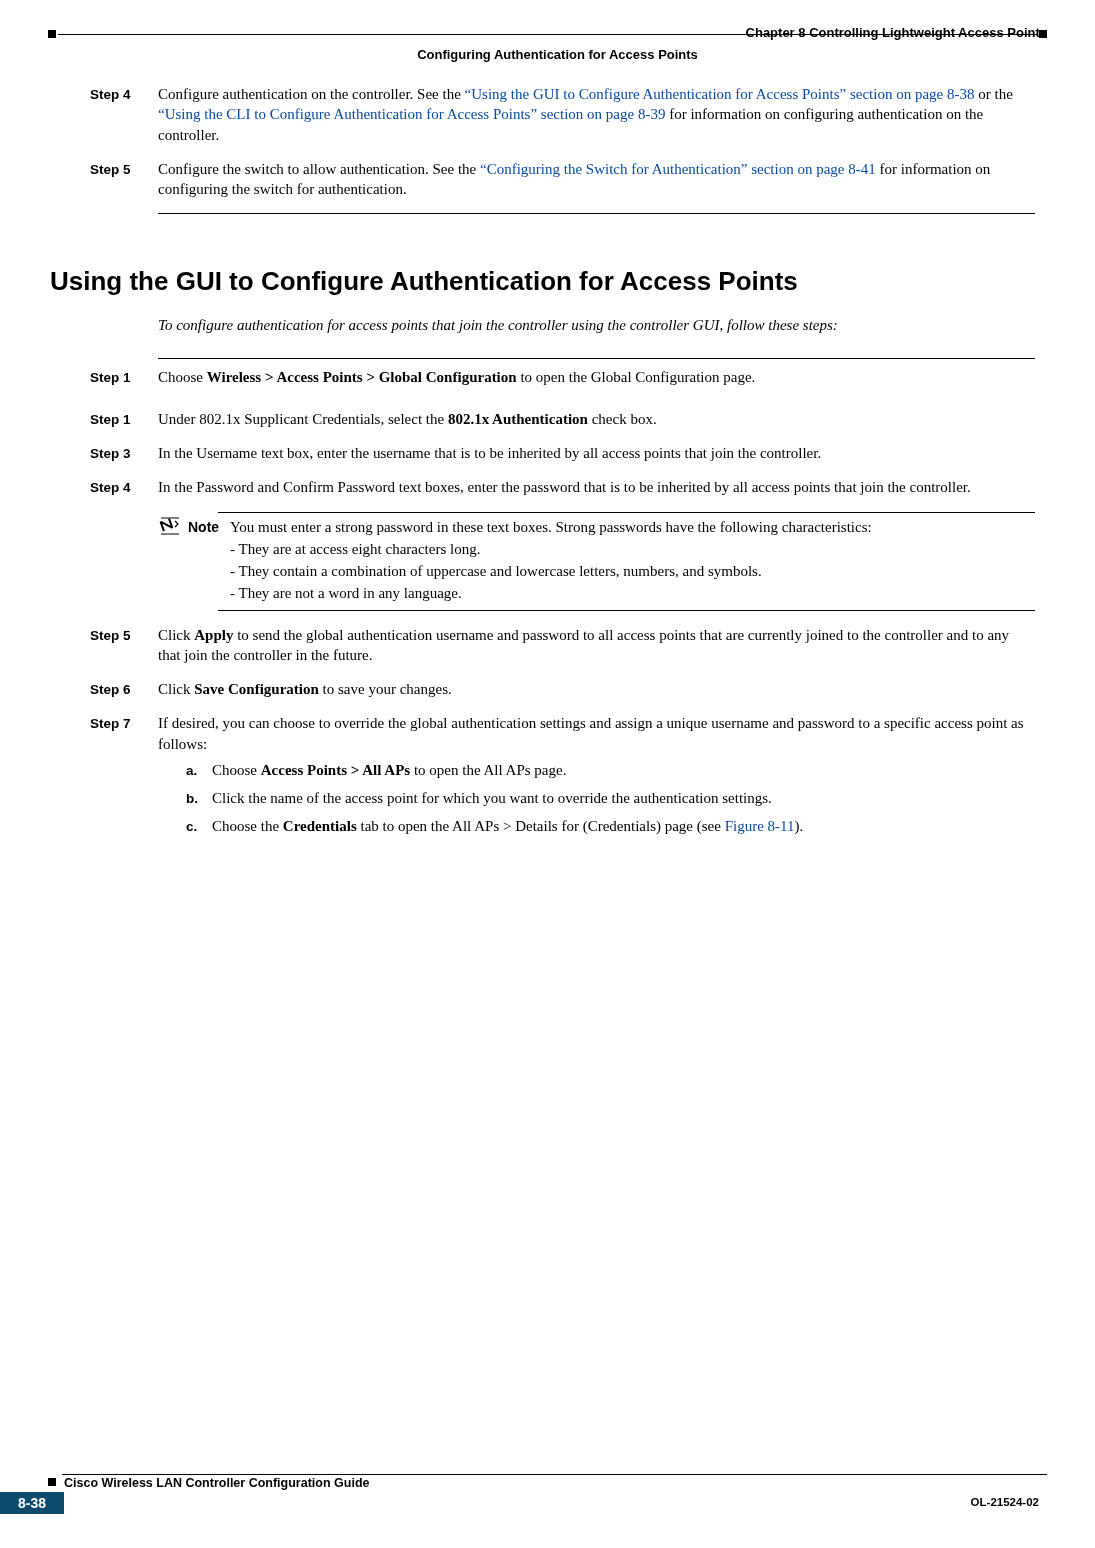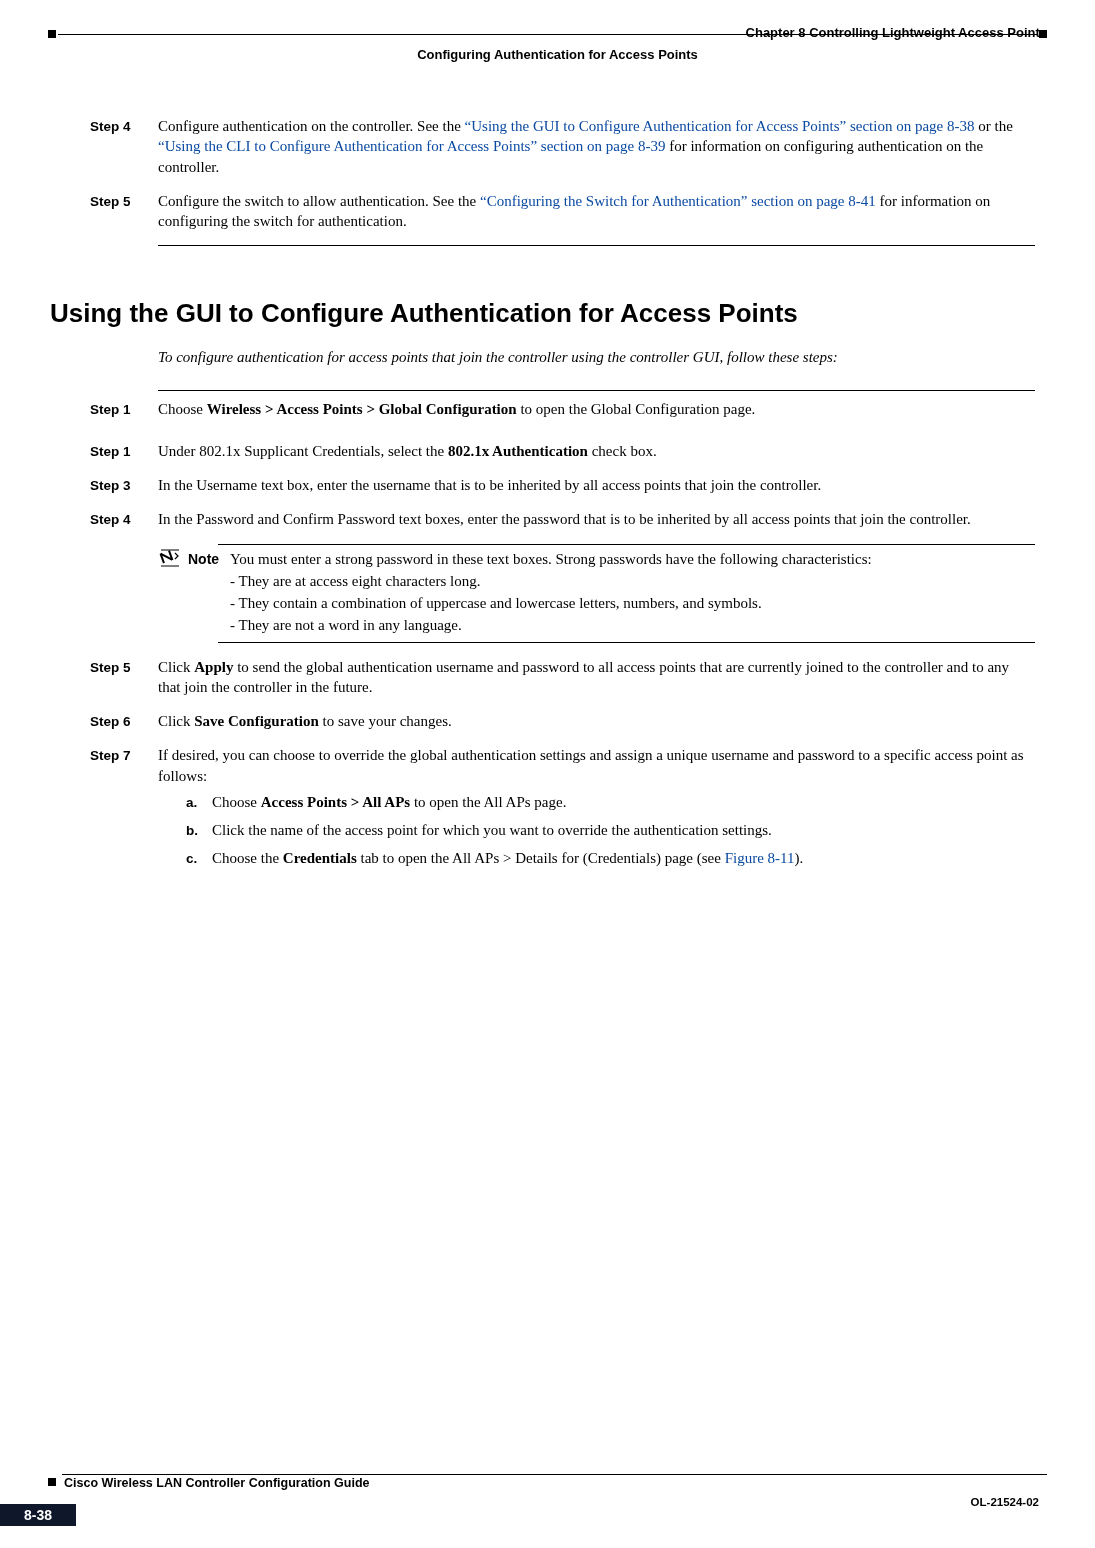--- a/index.html
+++ b/index.html
@@ -50,21 +50,21 @@
     width: 8px; height: 8px; background:#000; top:-2px;
   }
   .header-rule-outer .bar-l { left: 0; }
   .header-rule-outer .bar-r { right: 0; }
   .header-rule-outer .line {
     position: absolute; left:10px; right:10px; top:2px; height:1px; background:#000;
   }
 
   .content {
     position: absolute;
-    top: 116px;
+    top: 84px;
     left: 90px;
     right: 60px;
   }
   .step-block {
     display: flex;
     margin-bottom: 10px;
   }
   .step-label {
     font-family: Arial, Helvetica, sans-serif;
     font-weight: bold;
@@ -171,21 +171,21 @@
   }
   .footer-line1 .rule {
     position:absolute; left:14px; right:0; top:2px; height:1px; background:#000;
   }
   .footer-line2 {
     position: relative;
     height: 22px;
     margin-top: 2px;
   }
   .footer-line2 .pagebox {
-    position:absolute; left:-48px; top:12px; width:76px; height:22px; background:#0f172a;
+    position:absolute; left:-48px; top:0; width:64px; height:22px; background:#0c4a6e;
     color:#fff; font-family: Arial, Helvetica, sans-serif; font-weight:bold; font-size:14px;
     display:flex; align-items:center; justify-content:center;
   }
   .footer-line2 .ol {
     position:absolute; right:8px; top:3px;
     font-family: Arial, Helvetica, sans-serif; font-weight:bold; font-size:11.5px;
   }
 </style>
 </head>
 <body>

